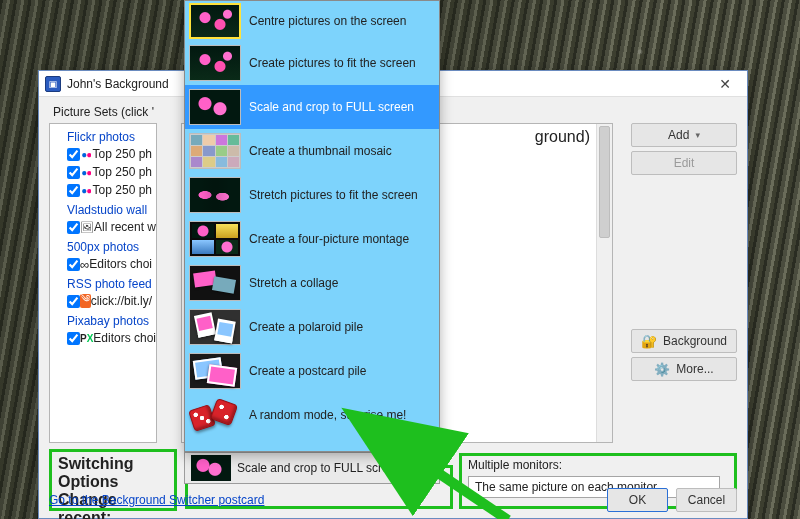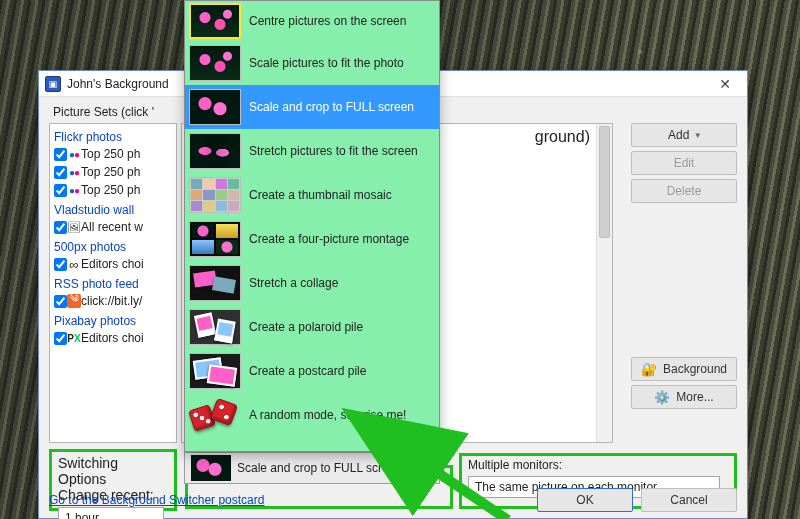--- a/index.html
+++ b/index.html
@@ -48,23 +48,24 @@
     font-size:14px; color:#444;
   }
 
   .client { position:absolute; left:0; top:26px; right:0; bottom:0; padding:6px 10px 10px 10px; }
 
   .instruct { font-size:12px; color:#222; margin:2px 0 6px 4px; }
 
   
   .treewrap {
     position:absolute; left:10px; top:26px;
-    width:128px; height:320px;
+    width:108px; height:320px;
     border:1px solid #b5b5b5; background:#fff;
     overflow:hidden;
+    padding-left:13px;
   }
   .tree { padding:2px 4px; }
   .cat { color:#0645c9; margin:4px 0 1px 0; font-size:12px; }
   .item { display:flex; align-items:center; gap:0; white-space:nowrap; height:18px; }
   .item input[type=checkbox]{ margin:0; width:13px; height:13px; }
   .item .ico { width:14px; height:14px; display:inline-flex; align-items:center; justify-content:center; }
   .flickr::before { content:"●●"; letter-spacing:-1px; font-size:10px; background:linear-gradient(90deg,#0063dc 50%,#ff0084 50%); -webkit-background-clip:text; color:transparent; }
   .vlad::before { content:"🖼"; font-size:11px; }
   .rss { background:#f26522; color:#fff; border-radius:2px; width:14px; height:14px; font-size:10px; display:flex; align-items:center; justify-content:center; }
   .inf::before { content:"∞"; font-size:13px; }
@@ -99,21 +100,21 @@
   .winbtn .caret { font-size:9px; color:#666; }
   .btncol .gap { height:150px; }
   .winbtn .gicon { width:16px; height:16px; display:inline-flex; align-items:center; justify-content:center; font-size:13px; }
 
   
   .bottomrow {
     position:absolute; left:10px; top:352px; right:10px; height:66px;
   }
   .hl { border:3px solid #1ebf1e; position:absolute; }
   .switching { left:0; top:0; width:128px; height:62px; padding:3px 6px; }
-  .switching .lab { font-size:14px; }
+  .switching .lab { font-size:16px;font-weight:bold; }
   .freq {
     margin-top:4px; width:106px; height:22px;
     background:#fff; border:1px solid #a5a5a5;
     display:flex; align-items:center; justify-content:space-between;
     padding:0 4px 0 6px; font-size:12px;
   }
   .freq .chev { font-size:10px; }
 
   .modehl { left:136px; top:16px; width:268px; height:44px; }
 
@@ -126,39 +127,39 @@
     padding:0 4px 0 6px; font-size:12px;
   }
 
   
   .footer {
     position:absolute; left:10px; right:10px; bottom:6px;
     display:flex; align-items:center; justify-content:space-between;
   }
   .footer a { color:#0645c9; text-decoration:underline; font-size:12px; }
   .footer .fbtns { display:flex; gap:8px; }
-  .footer .winbtn { width:96px; margin:0; }
+  .footer .winbtn { width:61px; margin:0; }
   .footer .winbtn.primary { border:1px solid #2a6fd6; }
 
   
   .modecombo {
     position:absolute; left:184px; top:452px;
     width:256px; height:32px;
     background:#eaeaea; border:1px solid #9c9c9c;
     display:flex; align-items:center;
   }
   .modecombo .thumb { width:40px; height:26px; margin:0 6px; }
   .modecombo .txt { flex:1; font-size:12px; }
   .modecombo .chev { width:14px; text-align:center; font-size:11px; color:#333; padding-right:6px; }
 
   
   .dropdown {
     position:absolute; left:184px; top:0;
     width:256px; height:452px;
-    background:#86efac; border:1px solid #8a8a8a;
+    background:#7dd3fc; border:1px solid #8a8a8a;
     box-shadow:0 4px 12px rgba(0,0,0,.3);
     z-index:50;
   }
   .ddrow {
     display:flex; align-items:center; height:44px;
     padding-right:6px;
   }
   .ddrow.hfirst { height:40px; }
   .ddrow.sel { background:#3399ff; color:#fff; }
   .ddrow .thumb { width:52px; height:36px; margin:0 8px 0 4px; flex-shrink:0; border:1px solid #bcbcbc; }
@@ -319,23 +320,20 @@
     </div>
 
     <div class="btncol">
       <div class="winbtn">
           <span>Add</span>
           <span class="caret">▾</span>
         </div>
       <div class="winbtn disabled">
           <span>Edit</span>
         </div>
-      <div class="winbtn disabled">
-          <span>Delete</span>
-        </div>
       <div class="gap"></div>
       <div class="winbtn">
           <span class="gicon">🔐</span>
           <span>Background</span>
         </div>
       <div class="winbtn">
           <span class="gicon">⚙️</span>
           <span>More...</span>
         </div>
     </div>
@@ -381,46 +379,46 @@
   <div class="chev">▾</div>
 </div>
 
 <div class="dropdown">
   <div class="ddrow hfirst">
     <div class="thumb t-flowers bordy"></div>
     <div class="txt">Centre pictures on the screen</div>
   </div>
   <div class="ddrow">
     <div class="thumb t-flowers"></div>
-    <div class="txt">Scale pictures to fit the photo</div>
+    <div class="txt">Create pictures to fit the screen</div>
   </div>
   <div class="ddrow sel">
     <div class="thumb t-flowers crop"></div>
     <div class="txt">Scale and crop to FULL screen</div>
   </div>
   <div class="ddrow">
+    <div class="thumb t-mosaic">
+        <span></span>
+        <span></span>
+        <span></span>
+        <span></span>
+        <span></span>
+        <span></span>
+        <span></span>
+        <span></span>
+        <span></span>
+        <span></span>
+        <span></span>
+        <span></span>
+      </div>
+    <div class="txt">Create a thumbnail mosaic</div>
+  </div>
+  <div class="ddrow">
     <div class="thumb t-flowers stretch"></div>
     <div class="txt">Stretch pictures to fit the screen</div>
-  </div>
-  <div class="ddrow">
-    <div class="thumb t-mosaic">
-        <span></span>
-        <span></span>
-        <span></span>
-        <span></span>
-        <span></span>
-        <span></span>
-        <span></span>
-        <span></span>
-        <span></span>
-        <span></span>
-        <span></span>
-        <span></span>
-      </div>
-    <div class="txt">Create a thumbnail mosaic</div>
   </div>
   <div class="ddrow">
     <div class="thumb t-four">
         <span></span>
         <span></span>
         <span></span>
         <span></span>
       </div>
     <div class="txt">Create a four-picture montage</div>
   </div>

